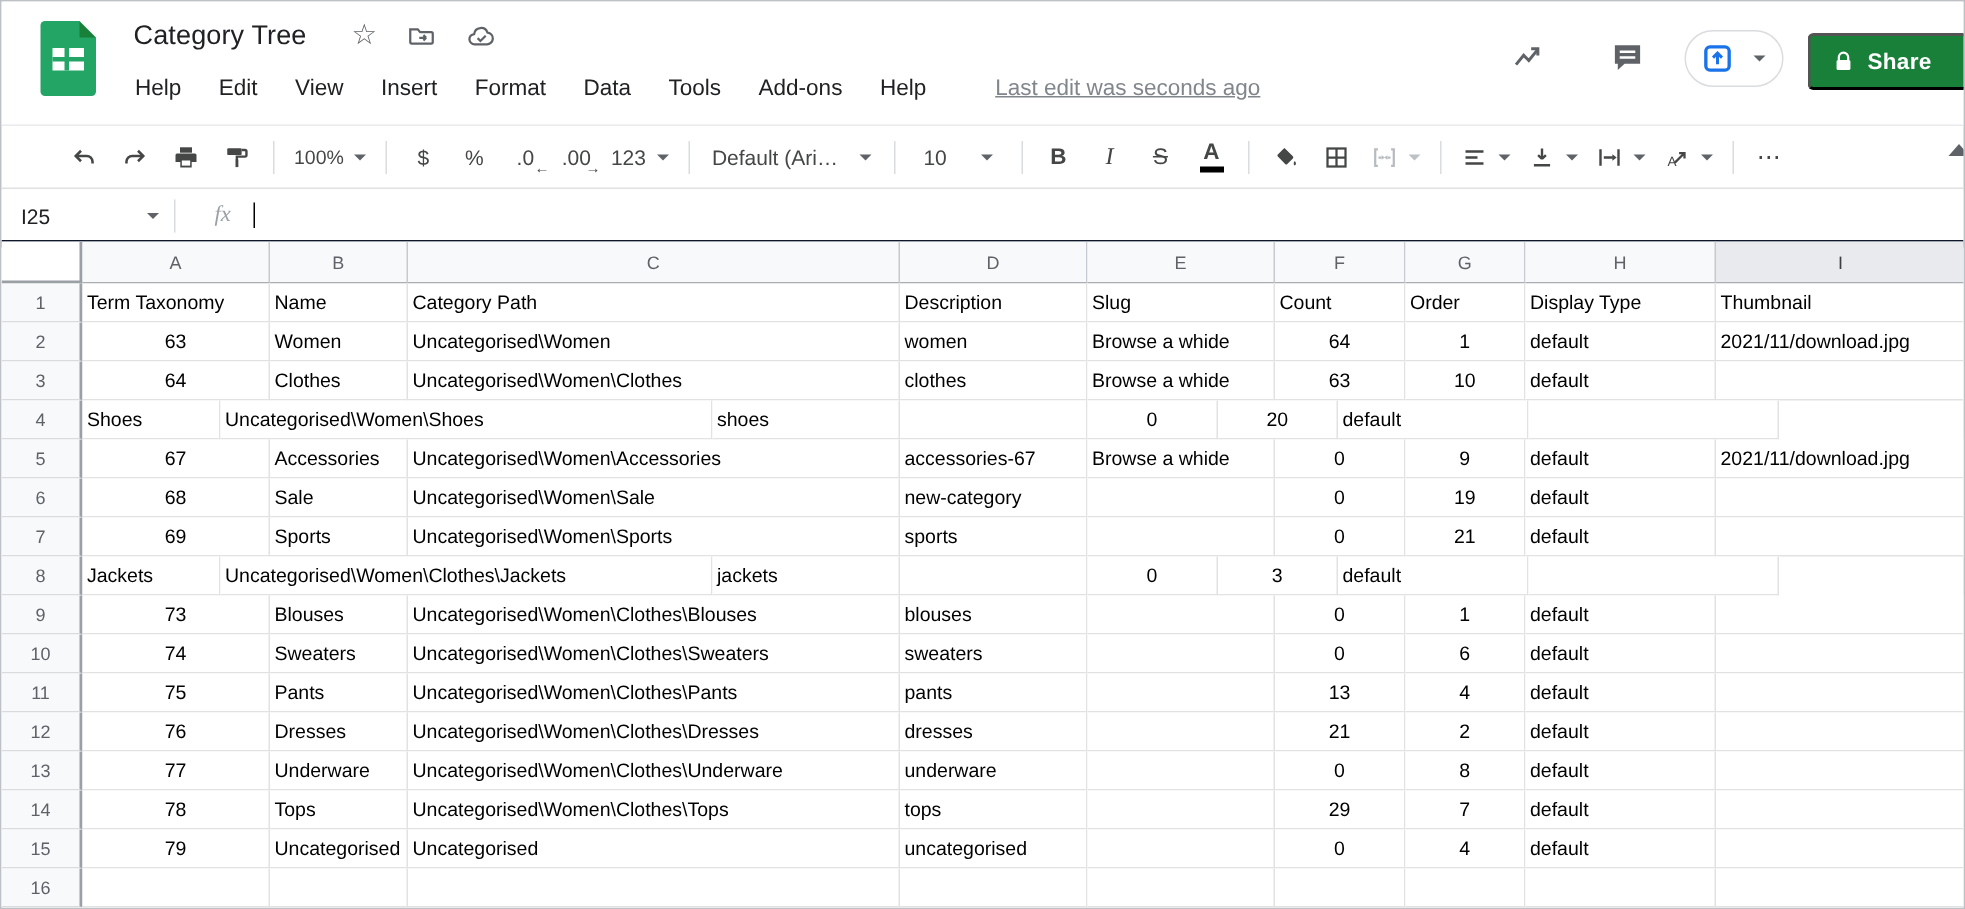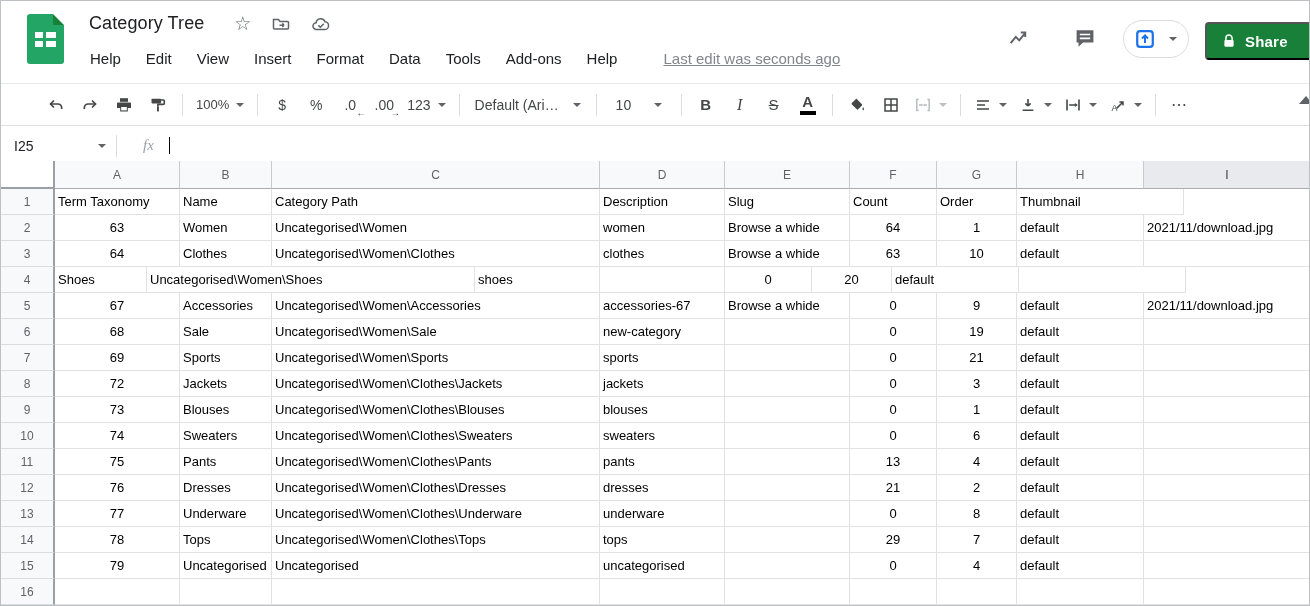--- a/index.html
+++ b/index.html
@@ -87,21 +87,21 @@
   .more-dots { font-size:16px; letter-spacing:1px; }
   .hide-toolbar {
     position:absolute; right:-4px; top:12px; width:0; height:0;
     border-left:7px solid transparent; border-right:7px solid transparent;
     border-bottom:8px solid #5f6368; cursor:pointer;
   }
 
   
   .formula-bar {
     position:absolute; left:0; top:126px; width:100%; height:38px;
-    border-bottom:1px solid #0f172a; display:flex; align-items:center; background:#fff;
+    border-bottom:5px solid #0f172a; display:flex; align-items:center; background:#fff;
   }
   .name-box { width:115px; height:100%; display:flex; align-items:center; padding-left:13px; font-size:14px; cursor:text; position:relative; }
   .name-box .caret { position:absolute; right:10px; }
   .fbar-div { width:1px; height:22px; background:#dadce0; }
   .fx-label { margin-left:26px; font-style:italic; font-family:"Liberation Serif", serif; font-size:15px; color:#9aa0a6; }
   .fcursor { width:1px; height:17px; background:#000; margin-left:15px; }
 
   
   .grid { position:absolute; left:0; top:160px; right:0; bottom:0; overflow:hidden; background:#fff; }
   .colhead-row { display:flex; height:28px; }
@@ -374,20 +374,21 @@
     <div>
         <div class="grow">
           <div class="rownum">1</div>
           <div class="cell" style="width: 125px;">Term Taxonomy</div>
           <div class="cell" style="width: 92px;">Name</div>
           <div class="cell" style="width: 328px;">Category Path</div>
           <div class="cell" style="width: 125px;">Description</div>
           <div class="cell" style="width: 125px;">Slug</div>
           <div class="cell" style="width: 87px;">Count</div>
           <div class="cell" style="width: 80px;">Order</div>
+          <div class="cell" style="width: 127px;">Display Type</div>
           <div class="cell" style="width: 167px;">Thumbnail</div>
         </div>
         <div class="grow">
           <div class="rownum">2</div>
           <div class="cell num" style="width: 125px;">63</div>
           <div class="cell" style="width: 92px;">Women</div>
           <div class="cell" style="width: 328px;">Uncategorised\Women</div>
           <div class="cell" style="width: 125px;">women</div>
           <div class="cell" style="width: 125px;">Browse a whide</div>
           <div class="cell num" style="width: 87px;">64</div>
@@ -449,21 +450,20 @@
           <div class="cell" style="width: 328px;">Uncategorised\Women\Sports</div>
           <div class="cell" style="width: 125px;">sports</div>
           <div class="cell" style="width: 125px;"></div>
           <div class="cell num" style="width: 87px;">0</div>
           <div class="cell num" style="width: 80px;">21</div>
           <div class="cell" style="width: 127px;">default</div>
           <div class="cell" style="width: 167px;"></div>
         </div>
         <div class="grow">
           <div class="rownum">8</div>
-          <div class="cell num" style="width: 125px;">72</div>
           <div class="cell" style="width: 92px;">Jackets</div>
           <div class="cell" style="width: 328px;">Uncategorised\Women\Clothes\Jackets</div>
           <div class="cell" style="width: 125px;">jackets</div>
           <div class="cell" style="width: 125px;"></div>
           <div class="cell num" style="width: 87px;">0</div>
           <div class="cell num" style="width: 80px;">3</div>
           <div class="cell" style="width: 127px;">default</div>
           <div class="cell" style="width: 167px;"></div>
         </div>
         <div class="grow">

